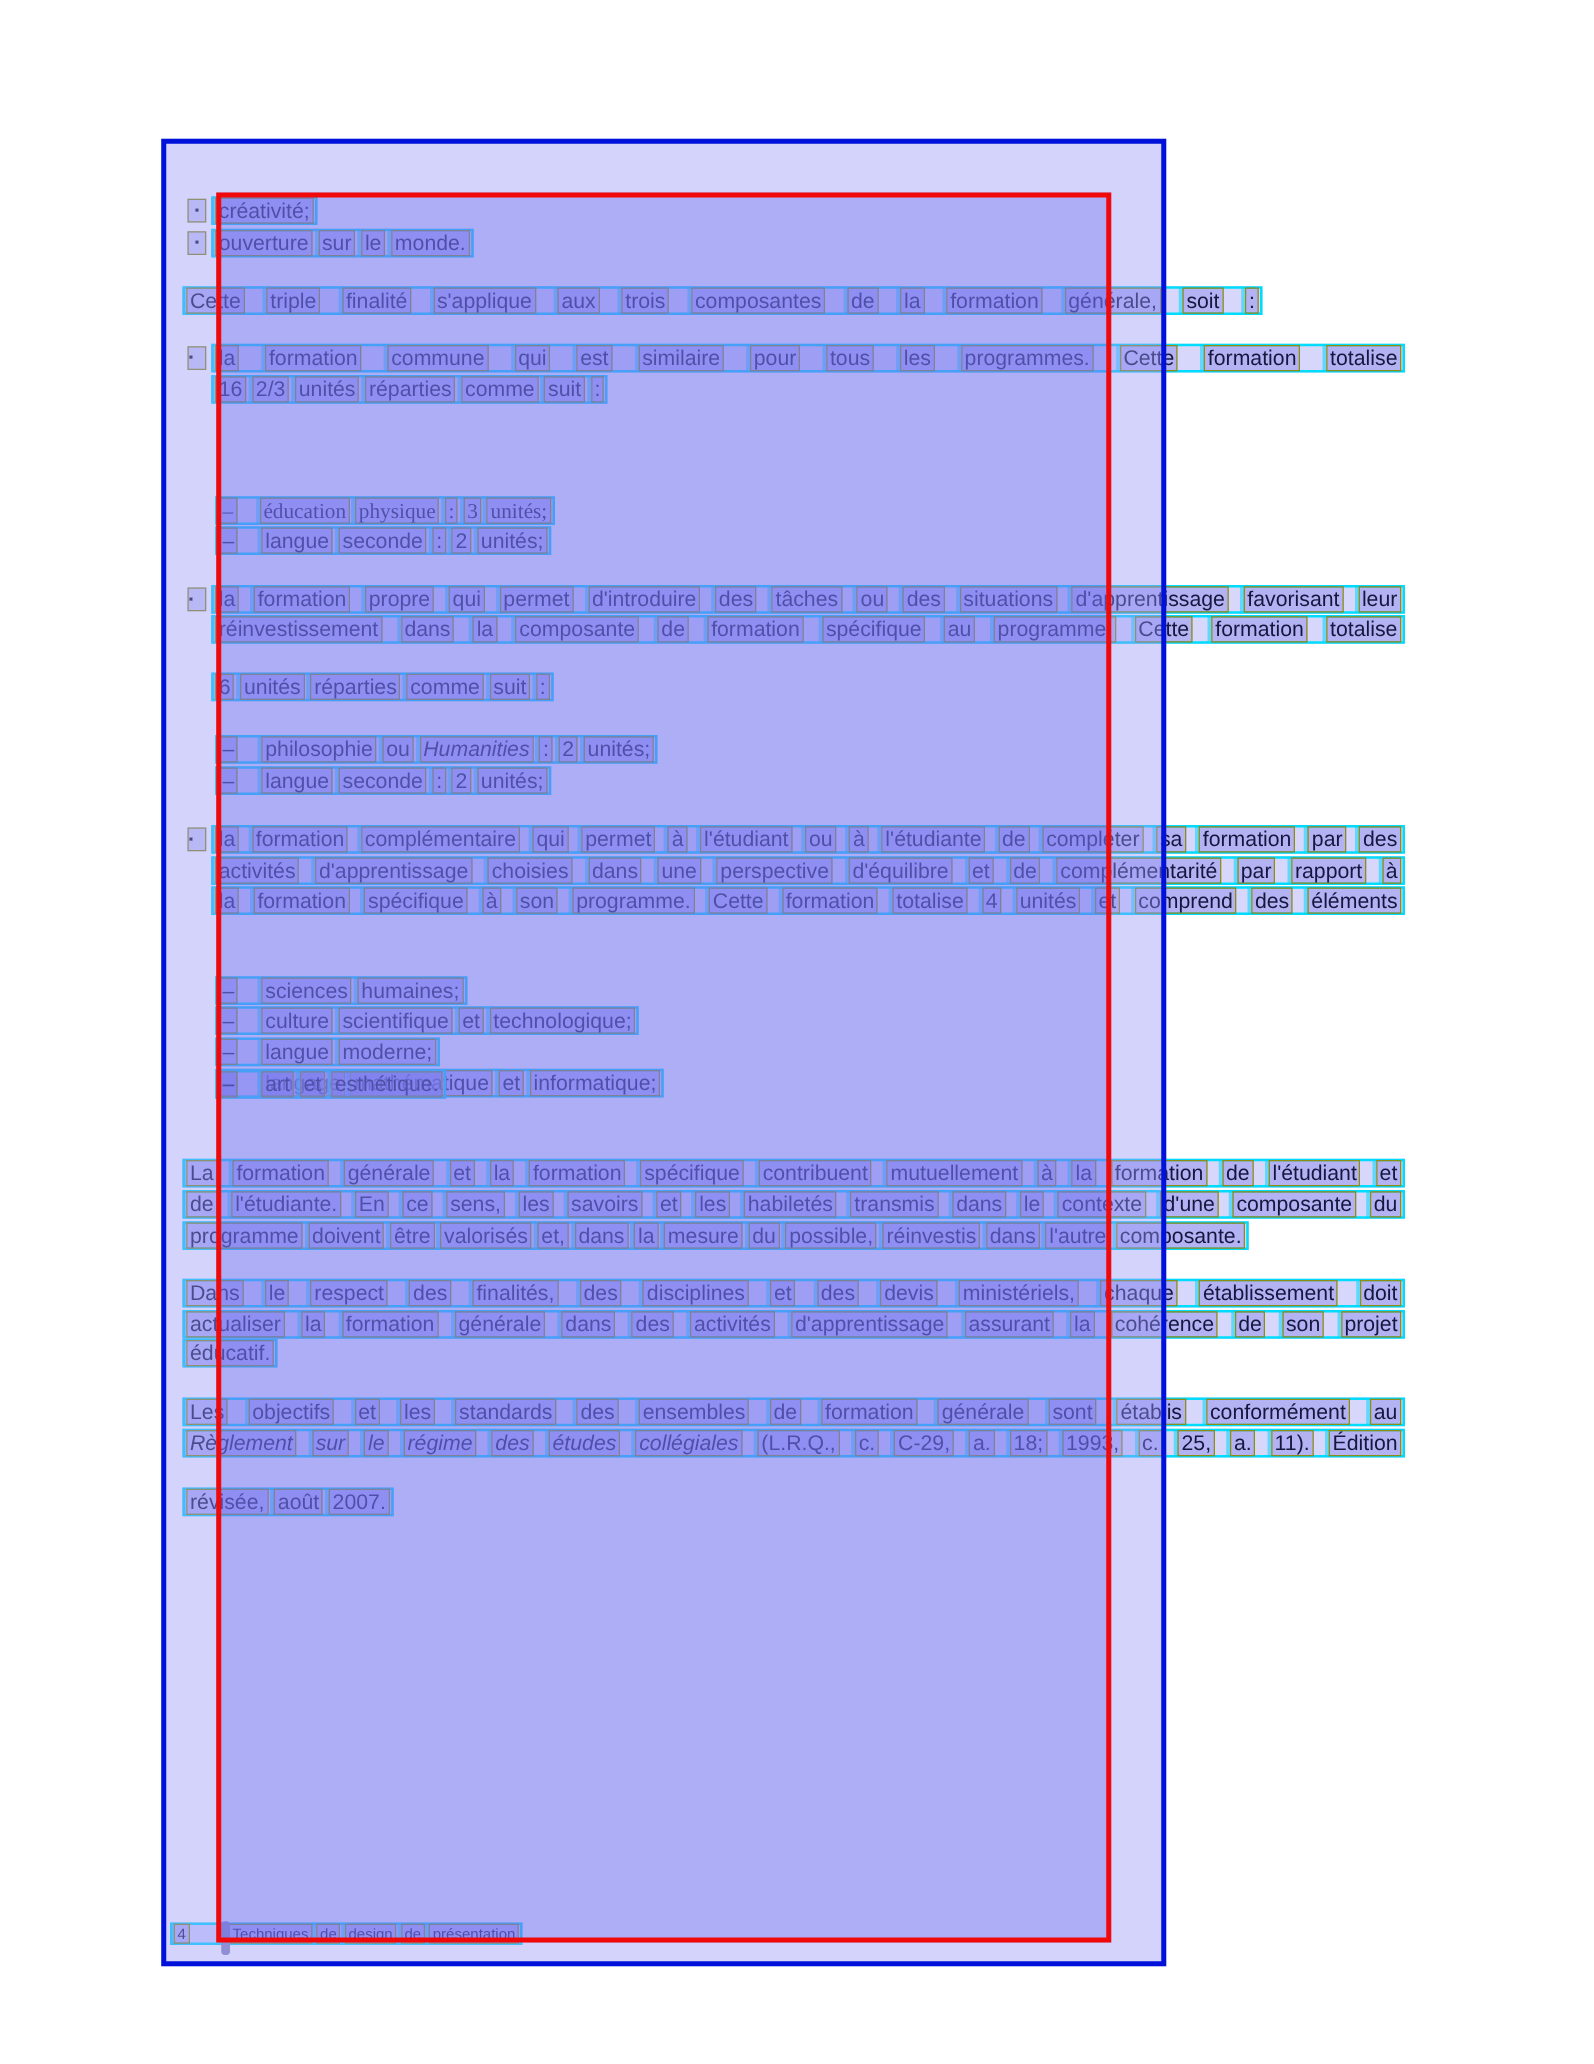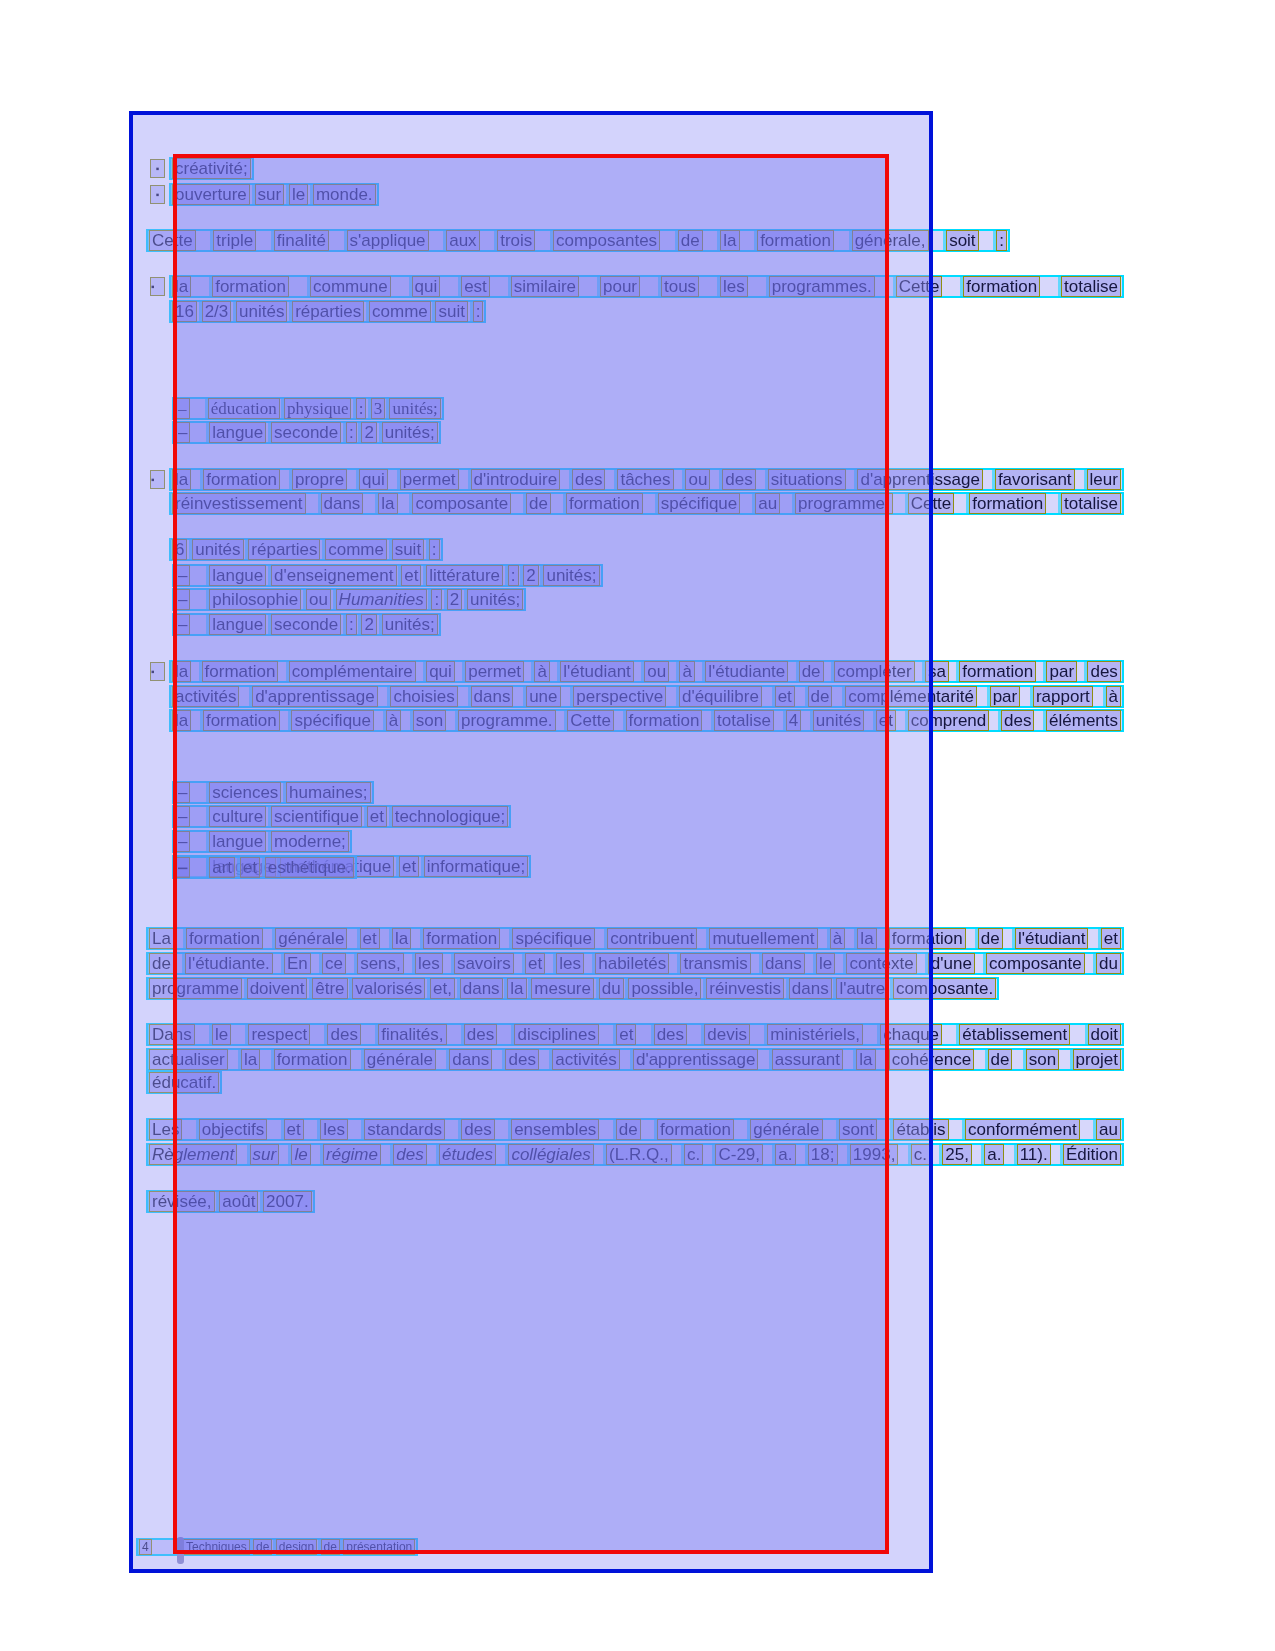--- a/index.html
+++ b/index.html
@@ -32,21 +32,20 @@
       <div class="line" style="left: 169px; top: 157px;"><span class="bullet">▪</span><span class="w">créativité;</span> </div>
       <div class="line" style="left: 169px; top: 183px;"><span class="bullet">▪</span><span class="w">ouverture</span> <span class="w">sur</span> <span class="w">le</span> <span class="w">monde.</span> </div>
       <div class="line fill" style="left: 146px; top: 229px; width: 864px;"><span class="w">Cette</span> <span class="w">triple</span> <span class="w">finalité</span> <span class="w">s'applique</span> <span class="w">aux</span> <span class="w">trois</span> <span class="w">composantes</span> <span class="w">de</span> <span class="w">la</span> <span class="w">formation</span> <span class="w">générale,</span> <span class="w">soit</span> <span class="w">:</span> </div>
       <div class="line fill" style="left: 169px; top: 275px; width: 955px;"><span class="bullet">▪</span><span class="w">la</span> <span class="w">formation</span> <span class="w">commune</span> <span class="w">qui</span> <span class="w">est</span> <span class="w">similaire</span> <span class="w">pour</span> <span class="w">tous</span> <span class="w">les</span> <span class="w">programmes.</span> <span class="w">Cette</span> <span class="w">formation</span> <span class="w">totalise</span> </div>
       <div class="line" style="left: 169px; top: 300px;"><span class="w">16</span> <span class="w">2/3</span> <span class="w">unités</span> <span class="w">réparties</span> <span class="w">comme</span> <span class="w">suit</span> <span class="w">:</span> </div>
       <div class="line" style="left: 172px; top: 397px; font-family: Liberation Serif, serif;"><span class="w" style="margin-right: 14px;">–</span> <span class="w">éducation</span> <span class="w">physique</span> <span class="w">:</span> <span class="w">3</span> <span class="w">unités;</span> </div>
       <div class="line" style="left: 172px; top: 421px;"><span class="w" style="margin-right: 14px;">–</span> <span class="w">langue</span> <span class="w">seconde</span> <span class="w">:</span> <span class="w">2</span> <span class="w">unités;</span> </div>
       <div class="line fill" style="left: 169px; top: 468px; width: 955px;"><span class="bullet">▪</span><span class="w">la</span> <span class="w">formation</span> <span class="w">propre</span> <span class="w">qui</span> <span class="w">permet</span> <span class="w">d'introduire</span> <span class="w">des</span> <span class="w">tâches</span> <span class="w">ou</span> <span class="w">des</span> <span class="w">situations</span> <span class="w">d'apprentissage</span> <span class="w">favorisant</span> <span class="w">leur</span> </div>
       <div class="line fill" style="left: 169px; top: 492px; width: 955px;"><span class="w">réinvestissement</span> <span class="w">dans</span> <span class="w">la</span> <span class="w">composante</span> <span class="w">de</span> <span class="w">formation</span> <span class="w">spécifique</span> <span class="w">au</span> <span class="w">programme.</span> <span class="w">Cette</span> <span class="w">formation</span> <span class="w">totalise</span> </div>
       <div class="line" style="left: 169px; top: 496px; margin-top: 42px;"><span class="w">6</span> <span class="w">unités</span> <span class="w">réparties</span> <span class="w">comme</span> <span class="w">suit</span> <span class="w">:</span> </div>
-      <div class="line" style="left: 172px; top: 564px;"><span class="w" style="margin-right: 14px;">–</span> <span class="w">langue</span> <span class="w">d'enseignement</span> <span class="w">et</span> <span class="w">littérature</span> <span class="w">:</span> <span class="w">2</span> <span class="w">unités;</span> </div>
       <div class="line" style="left: 172px; top: 588px;"><span class="w" style="margin-right: 14px;">–</span> <span class="w">philosophie</span> <span class="w">ou</span> <span class="w it">Humanities</span> <span class="w">:</span> <span class="w">2</span> <span class="w">unités;</span> </div>
       <div class="line" style="left: 172px; top: 613px;"><span class="w" style="margin-right: 14px;">–</span> <span class="w">langue</span> <span class="w">seconde</span> <span class="w">:</span> <span class="w">2</span> <span class="w">unités;</span> </div>
       <div class="line fill" style="left: 169px; top: 660px; width: 955px;"><span class="bullet">▪</span><span class="w">la</span> <span class="w">formation</span> <span class="w">complémentaire</span> <span class="w">qui</span> <span class="w">permet</span> <span class="w">à</span> <span class="w">l'étudiant</span> <span class="w">ou</span> <span class="w">à</span> <span class="w">l'étudiante</span> <span class="w">de</span> <span class="w">compléter</span> <span class="w">sa</span> <span class="w">formation</span> <span class="w">par</span> <span class="w">des</span> </div>
       <div class="line fill" style="left: 169px; top: 685px; width: 955px;"><span class="w">activités</span> <span class="w">d'apprentissage</span> <span class="w">choisies</span> <span class="w">dans</span> <span class="w">une</span> <span class="w">perspective</span> <span class="w">d'équilibre</span> <span class="w">et</span> <span class="w">de</span> <span class="w">complémentarité</span> <span class="w">par</span> <span class="w">rapport</span> <span class="w">à</span> </div>
       <div class="line fill" style="left: 169px; top: 709px; width: 955px;"><span class="w">la</span> <span class="w">formation</span> <span class="w">spécifique</span> <span class="w">à</span> <span class="w">son</span> <span class="w">programme.</span> <span class="w">Cette</span> <span class="w">formation</span> <span class="w">totalise</span> <span class="w">4</span> <span class="w">unités</span> <span class="w">et</span> <span class="w">comprend</span> <span class="w">des</span> <span class="w">éléments</span> </div>
       <div class="line" style="left: 172px; top: 781px;"><span class="w" style="margin-right: 14px;">–</span> <span class="w">sciences</span> <span class="w">humaines;</span> </div>
       <div class="line" style="left: 172px; top: 805px;"><span class="w" style="margin-right: 14px;">–</span> <span class="w">culture</span> <span class="w">scientifique</span> <span class="w">et</span> <span class="w">technologique;</span> </div>
       <div class="line" style="left: 172px; top: 830px;"><span class="w" style="margin-right: 14px;">–</span> <span class="w">langue</span> <span class="w">moderne;</span> </div>
       <div class="line" style="left: 172px; top: 855px;"><span class="w" style="margin-right: 14px;">–</span> <span class="w">langage</span> <span class="w">mathématique</span> <span class="w">et</span> <span class="w">informatique;</span> </div>
       <div class="line" style="left: 172px; top: 856px; text-align: center;"><span class="w" style="margin-right: 14px;">–</span> <span class="w">art</span> <span class="w">et</span> <span class="w">esthétique.</span> </div>

